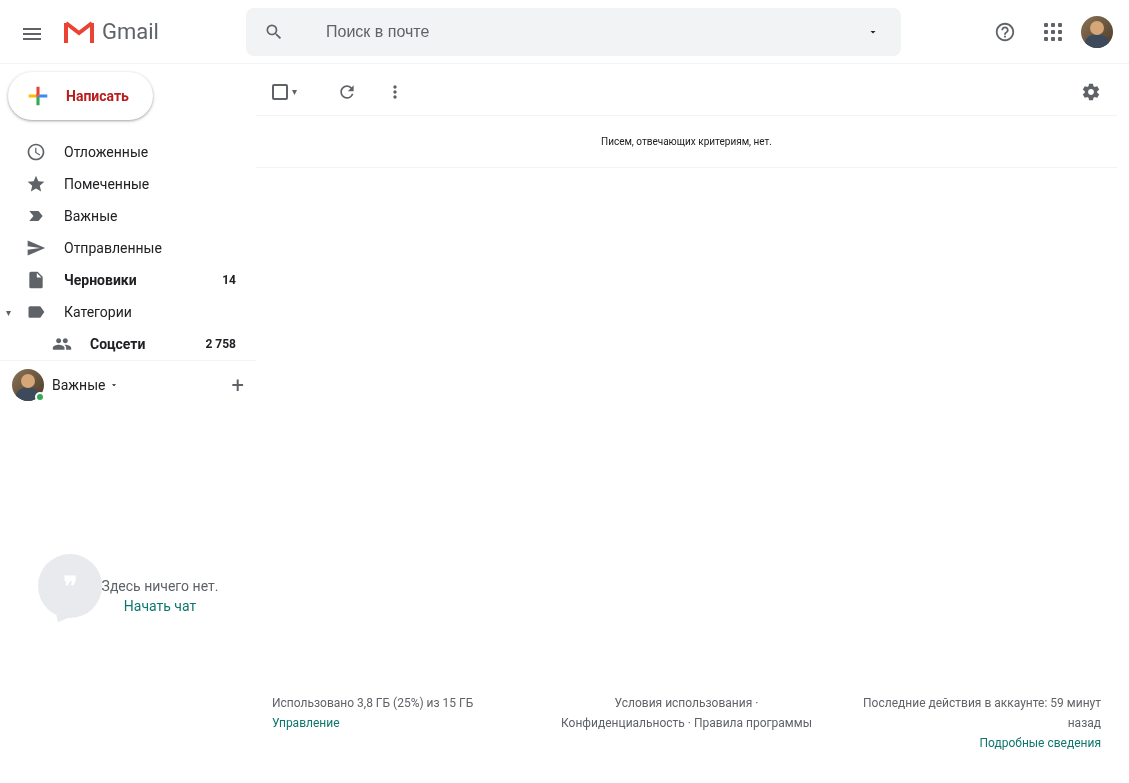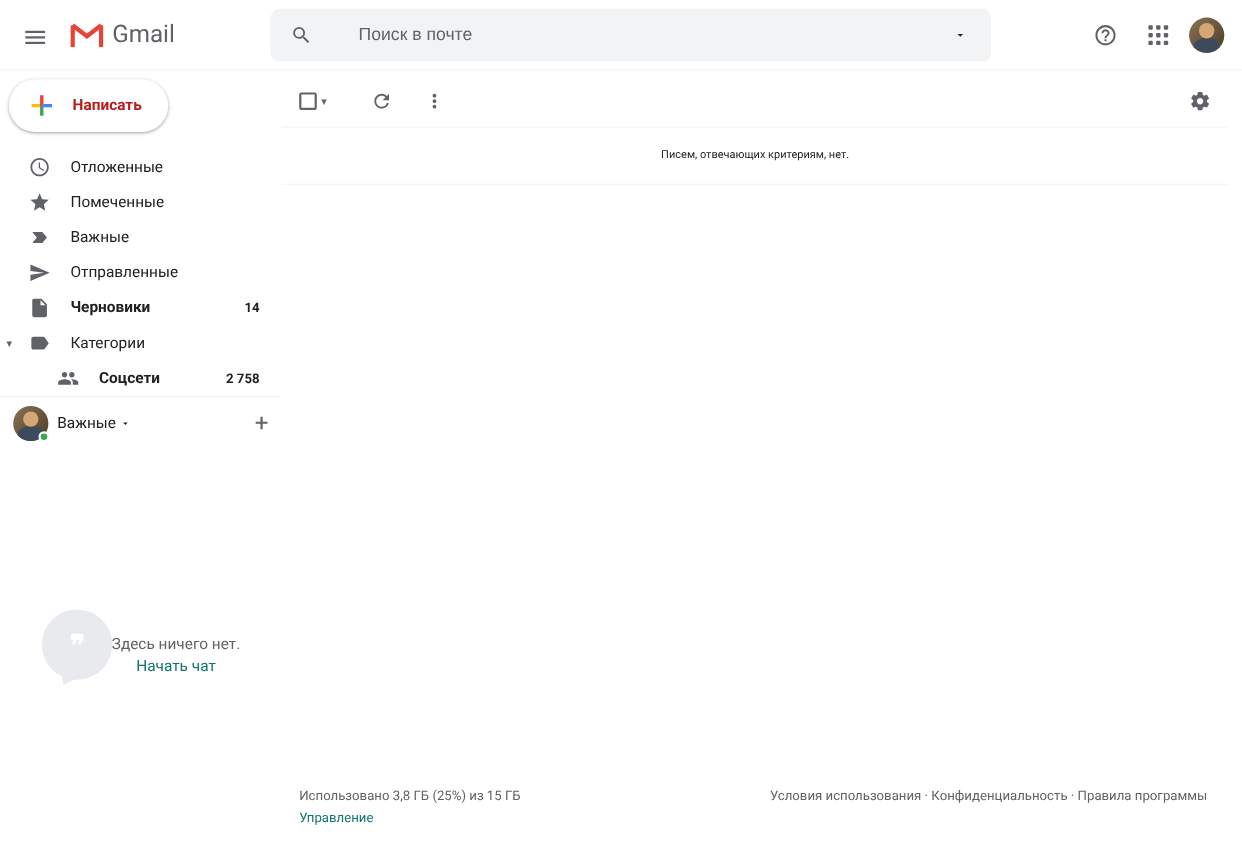--- a/index.html
+++ b/index.html
@@ -266,15 +266,19 @@
     <div class="footer">
       <div class="footer-col left">
         <div>Использовано 3,8 ГБ (25%) из 15 ГБ</div>
         <a class="footer-link">Управление</a>
       </div>
       <div class="footer-col center">
         <span>Условия использования</span> · 
         <span>Конфиденциальность</span> · 
         <span>Правила программы</span>
       </div>
+      <div class="footer-col right">
+        <div>Последние действия в аккаунте: 59 минут назад</div>
+        <a class="footer-link">Подробные сведения</a>
+      </div>
     </div>
   </div>
 </div>
 
 </body></html>

